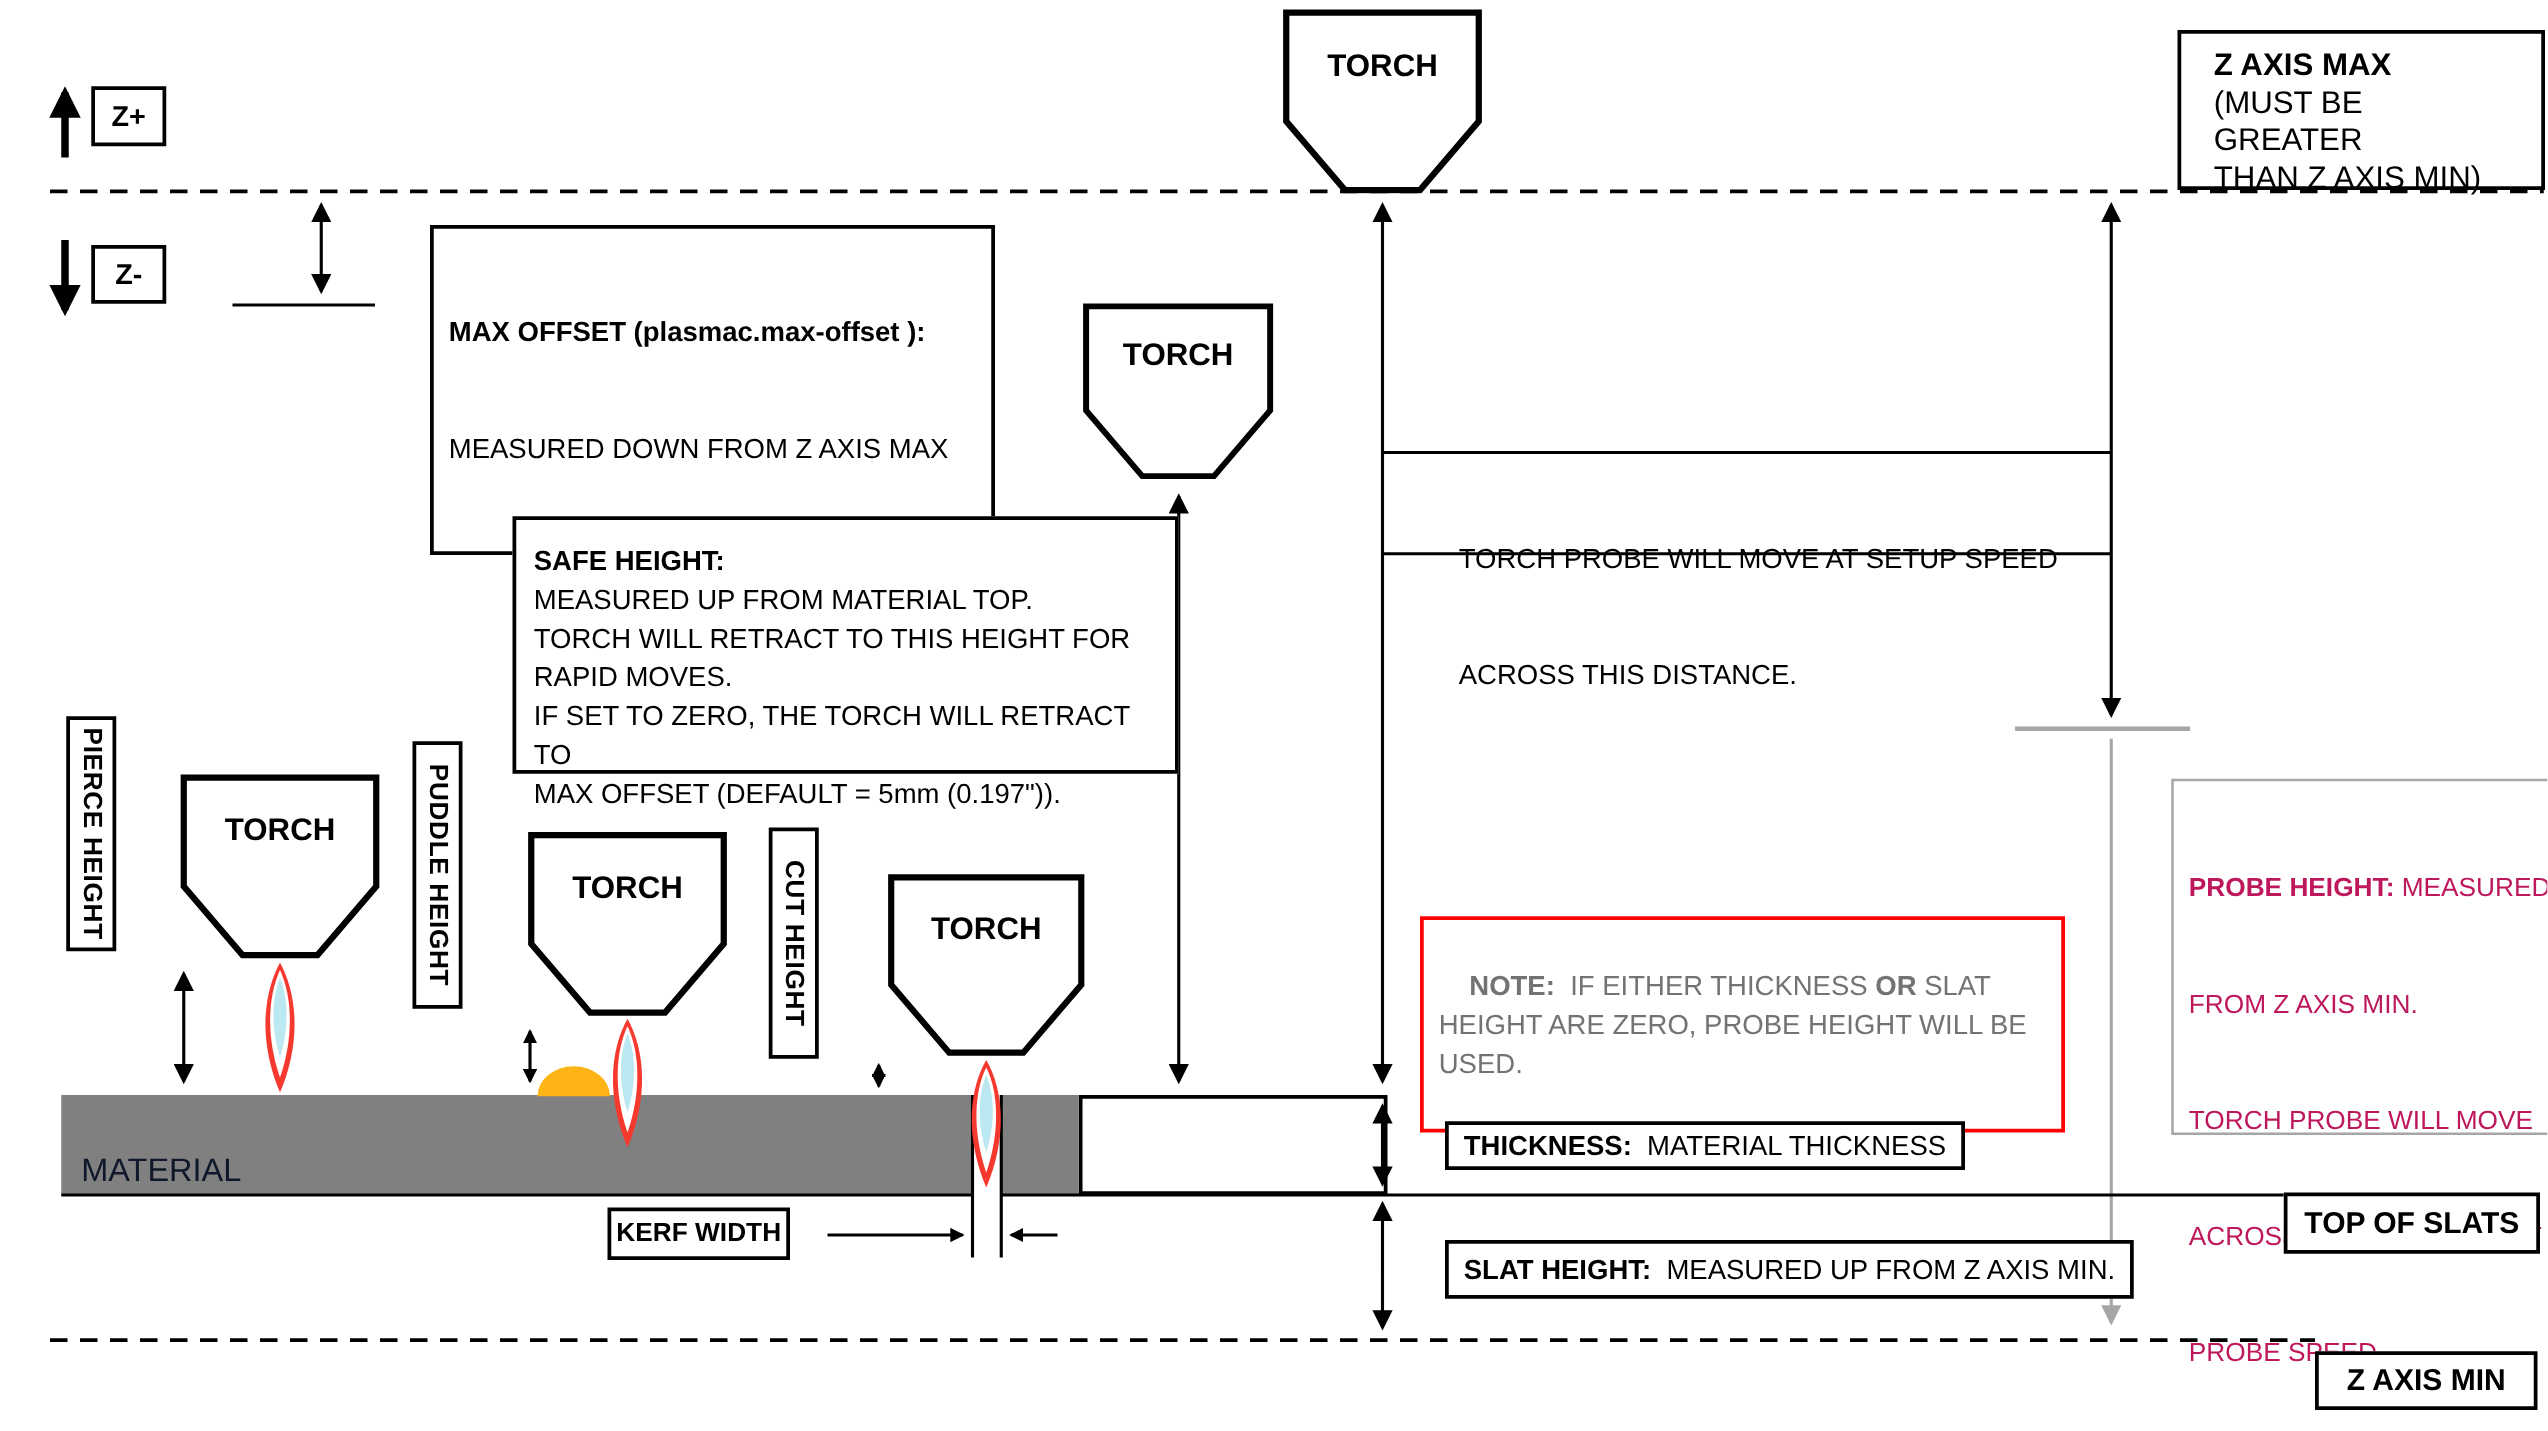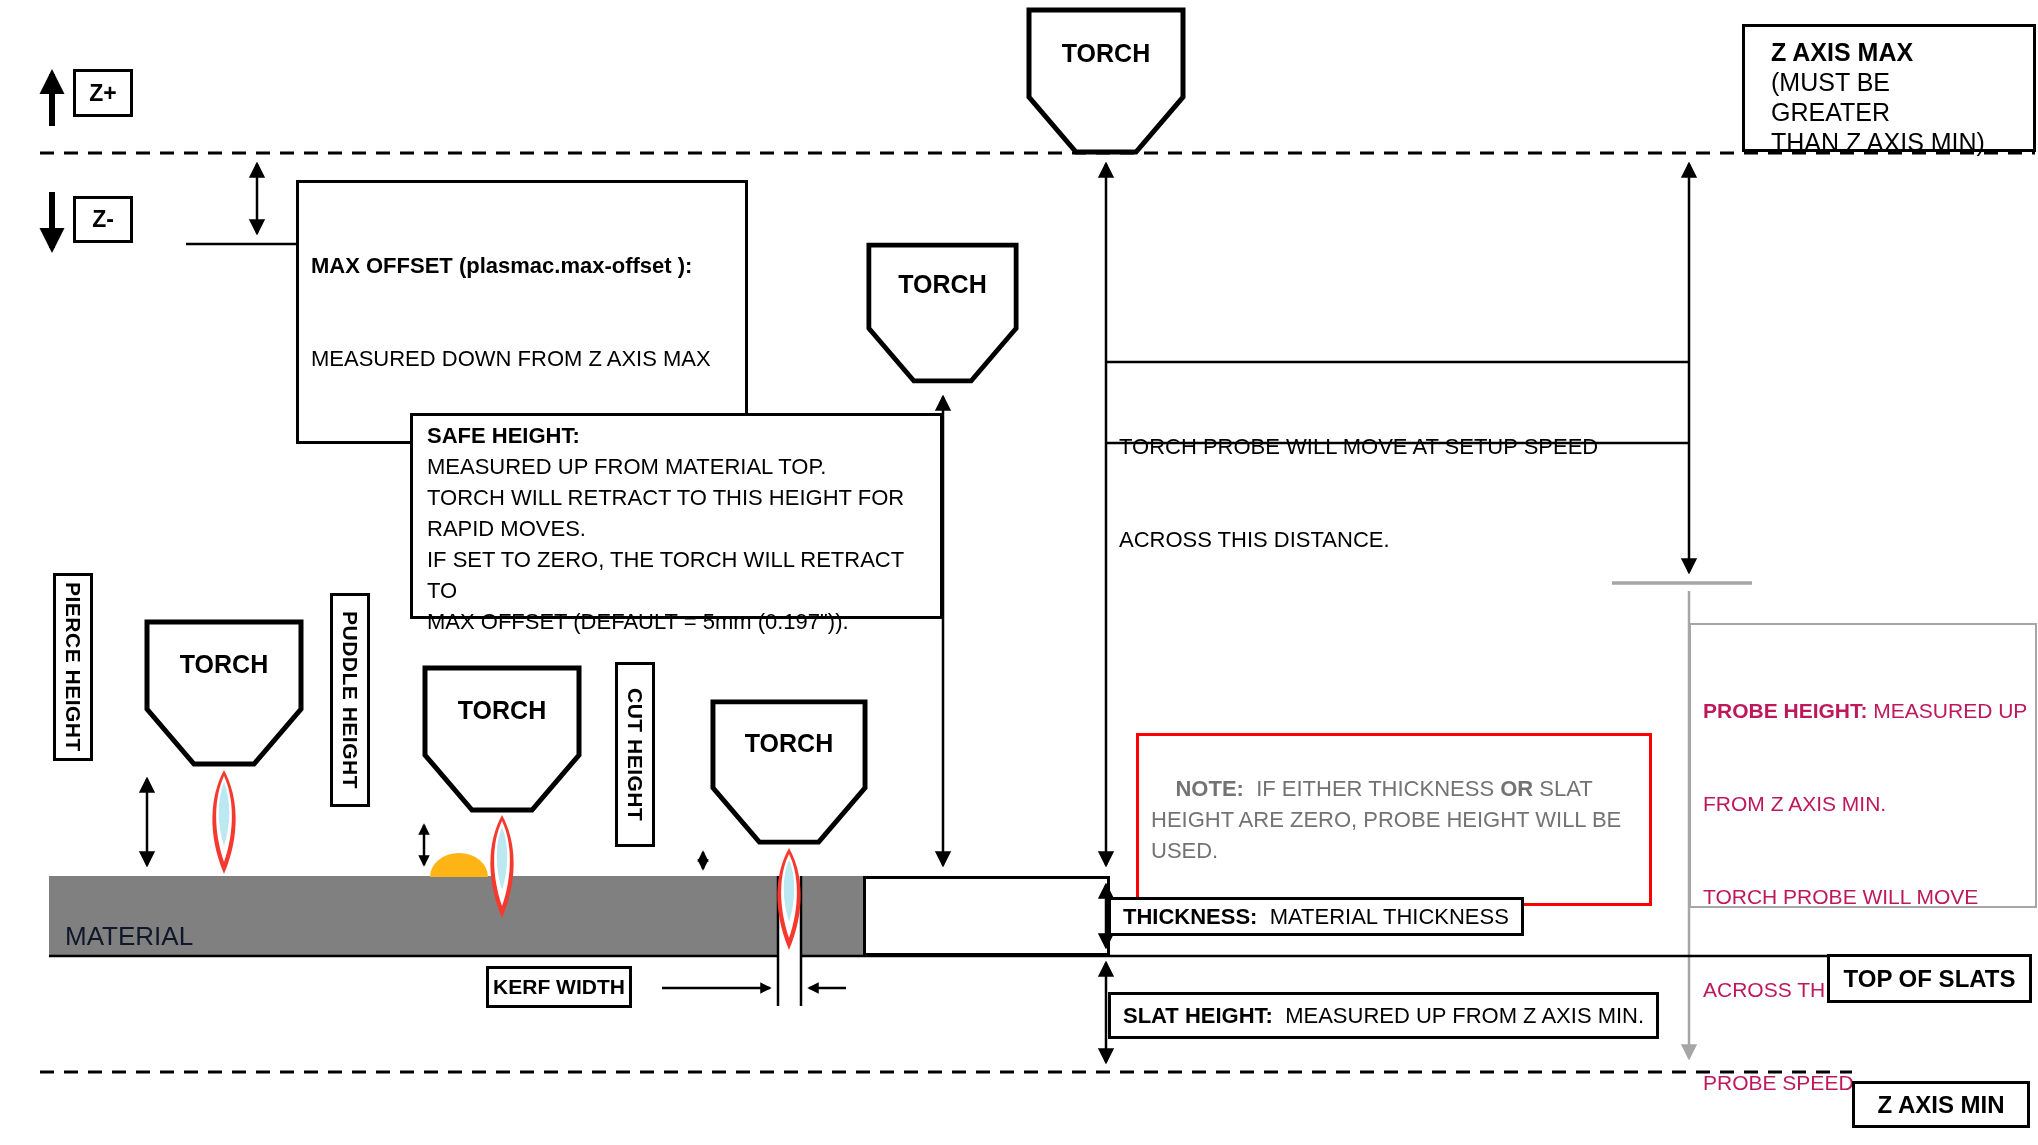--- a/index.html
+++ b/index.html
@@ -10,21 +10,21 @@
   .z3{z-index:3;}
   .z1{z-index:1;}
   .box{border:3px solid #000;background:#fff;}
   .ctr{display:flex;align-items:center;justify-content:center;}
   .b{font-weight:bold;}
   .i{}
   .t22{font-size:22px;line-height:31px;}
   .t21{font-size:21px;line-height:31px;}
   .t25{font-size:25px;line-height:30px;}
   .pre{white-space:pre-wrap;}
-  .nowrap{white-space:pre;}
+  .nowrap{white-space:pre;margin-left:48px;}
   .vlabel{writing-mode:vertical-rl;font-weight:bold;font-size:21px;letter-spacing:.5px;
           display:flex;align-items:center;justify-content:center;}
   .torch svg{position:absolute;left:0;top:0;width:100%;height:100%;}
   .torch-label{position:absolute;left:0;right:0;top:32px;text-align:center;font-weight:bold;font-size:25px;}
   .grayc{color:#be185d;border-color:#A6A6A6;}
   .redc{color:#737373;border-color:#FF0000;}
   .mat-label{position:absolute;left:16px;bottom:4px;color:#0f172a;font-weight:normal;font-size:26px;}
 </style>
 </head>
 <body>
@@ -148,21 +148,21 @@
     <div class="b">Z AXIS MAX</div>
     <div class="i">(MUST BE GREATER</div>
     <div class="i">THAN Z AXIS MIN)</div>
   </div>
 
   <div class="abs z3 t22 nowrap" style="left:1119px;top:369px;width:540px">
     <div>TORCH PROBE WILL MOVE AT SETUP SPEED</div>
     <div>ACROSS THIS DISTANCE.</div>
   </div>
 
-  <div class="abs z3 box t22" style="left:410px;top:413px;width:533px;height:206px;padding:4px 14px">
+  <div class="abs z3 box t22" style="left:410px;top:413px;width:533px;height:206px;padding:17px 14px">
     <div class="b">SAFE HEIGHT:</div>
     <div>MEASURED UP FROM MATERIAL TOP.</div>
     <div>TORCH WILL RETRACT TO THIS HEIGHT FOR</div>
     <div>RAPID MOVES.</div>
     <div>IF SET TO ZERO, THE TORCH WILL RETRACT TO</div>
     <div>MAX OFFSET (DEFAULT = 5mm (0.197")).</div>
   </div>
 
   <div class="abs z3 box redc t22 pre" style="left:1136px;top:733px;width:516px;padding:6px 12px;border-color:#FF0000">
     <span class="b">NOTE:</span><span>  IF EITHER THICKNESS </span><span class="b">OR</span><span> SLAT HEIGHT ARE ZERO, PROBE HEIGHT WILL BE USED.</span>

